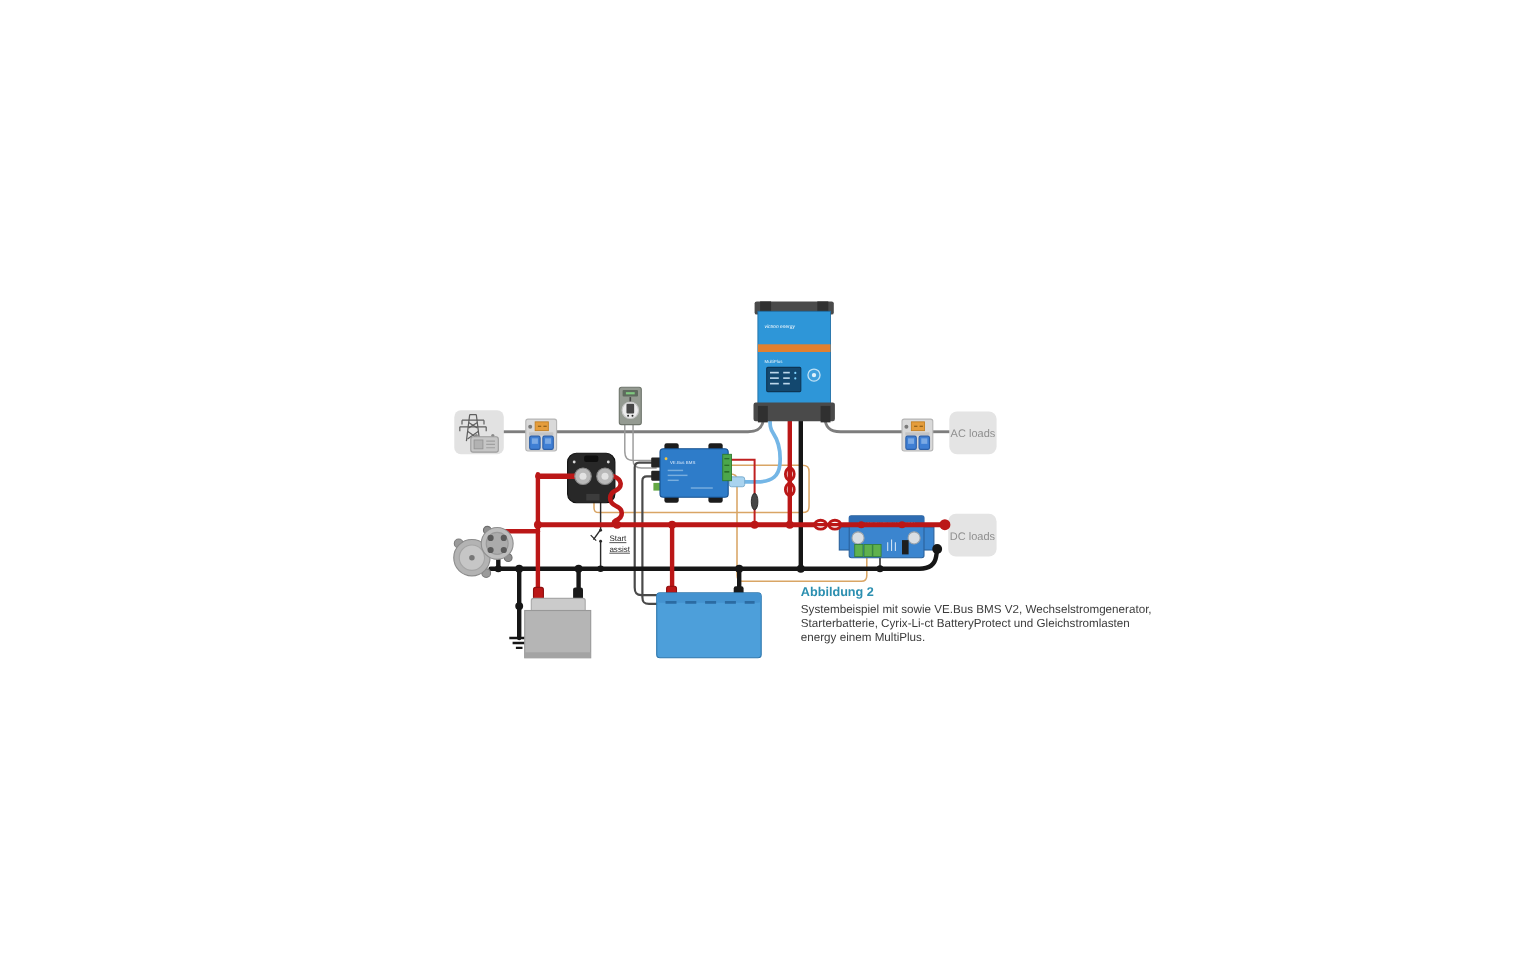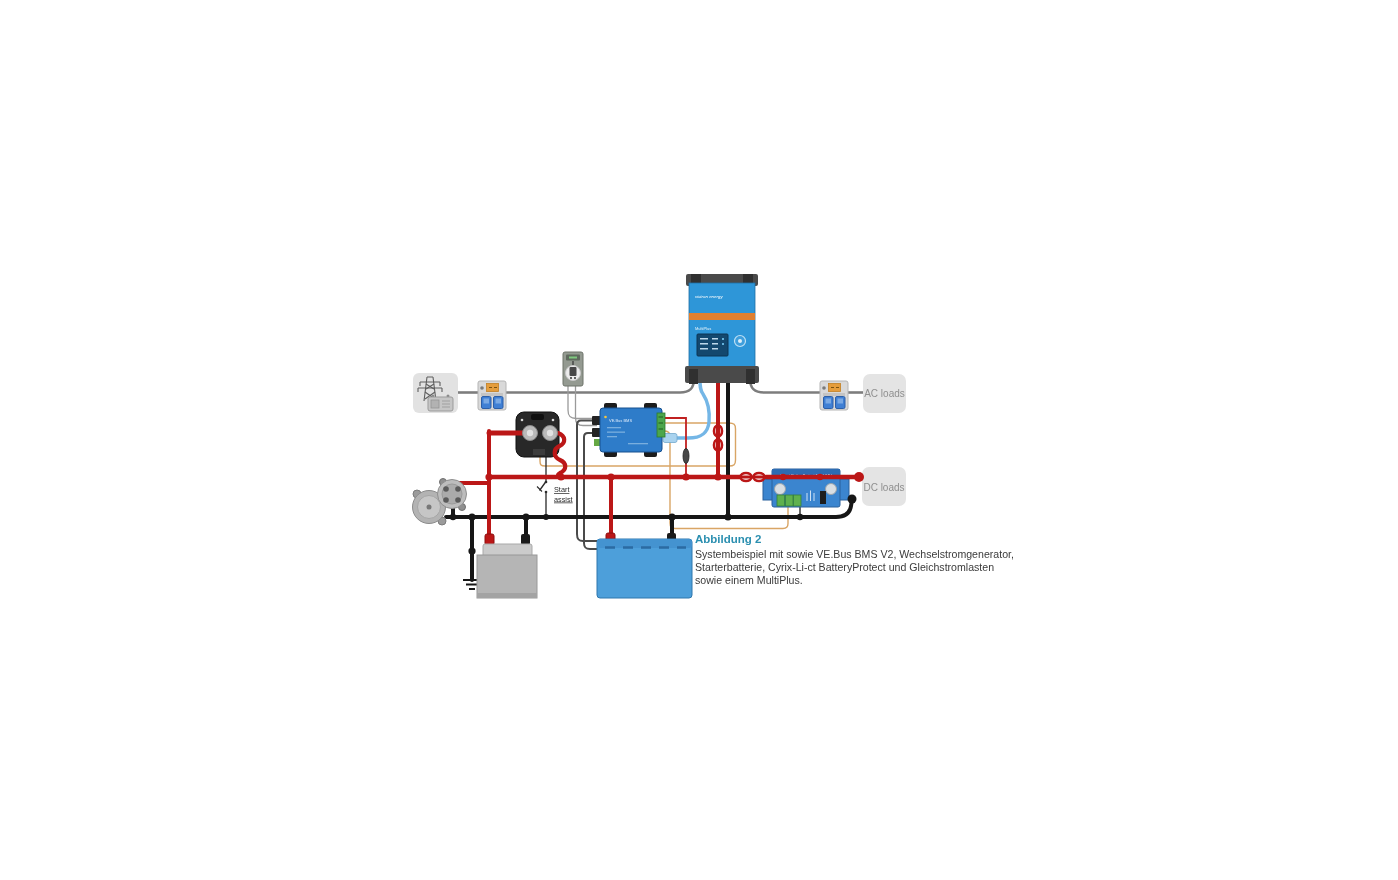--- a/index.html
+++ b/index.html
@@ -6,21 +6,21 @@
   #stage{position:relative;width:1398px;height:640px;background:#ffffff;overflow:hidden;
          font-family:"Liberation Sans", sans-serif;}
   svg{position:absolute;left:0;top:0;}
   svg text{font-family:"Liberation Sans", sans-serif;}
   .loads-label{fill:#8f8f8f;font-size:10px;}
   .start-assist{fill:#2a2a2a;font-size:7.3px;text-decoration:underline;}
   .mp-brand{fill:#ffffff;font-size:4.4px;font-style:italic;}
   .mp-model{fill:#e8f4fb;font-size:4px;}
   .bms-title{fill:#dbeafb;font-size:4px;}
   .bp-title{fill:#ffffff;font-size:3.7px;text-anchor:middle;}
-  .caption{position:absolute;left:695px;top:533px;width:320px;}
+  .caption{position:absolute;left:728px;top:533px;width:320px;}
   .caption-title{font-size:11.5px;font-weight:bold;color:#2b8fb0;margin:0 0 3px 0;}
   .caption-line{font-size:10.6px;line-height:12.9px;color:#3b3b3b;}
 </style>
 </head>
 <body>
 
 <div id="stage">
 <svg width="1398" height="880" viewBox="0 0 1398 880">
 
   <g>
@@ -286,15 +286,15 @@
     <circle cx="728" cy="517" r="3.6"></circle>
     <circle cx="800" cy="517" r="3.2"></circle>
     <circle cx="852" cy="499" r="4.5"></circle>
   </g>
 </svg>
 
 <div class="caption">
   <div class="caption-title">Abbildung 2</div>
   <div class="caption-line">Systembeispiel mit sowie VE.Bus BMS V2, Wechselstromgenerator,</div>
   <div class="caption-line">Starterbatterie, Cyrix-Li-ct BatteryProtect und Gleichstromlasten</div>
-  <div class="caption-line">sowie einem MultiPlus.</div>
+  <div class="caption-line">energy einem MultiPlus.</div>
 </div>
 </div>
 
 </body></html>

